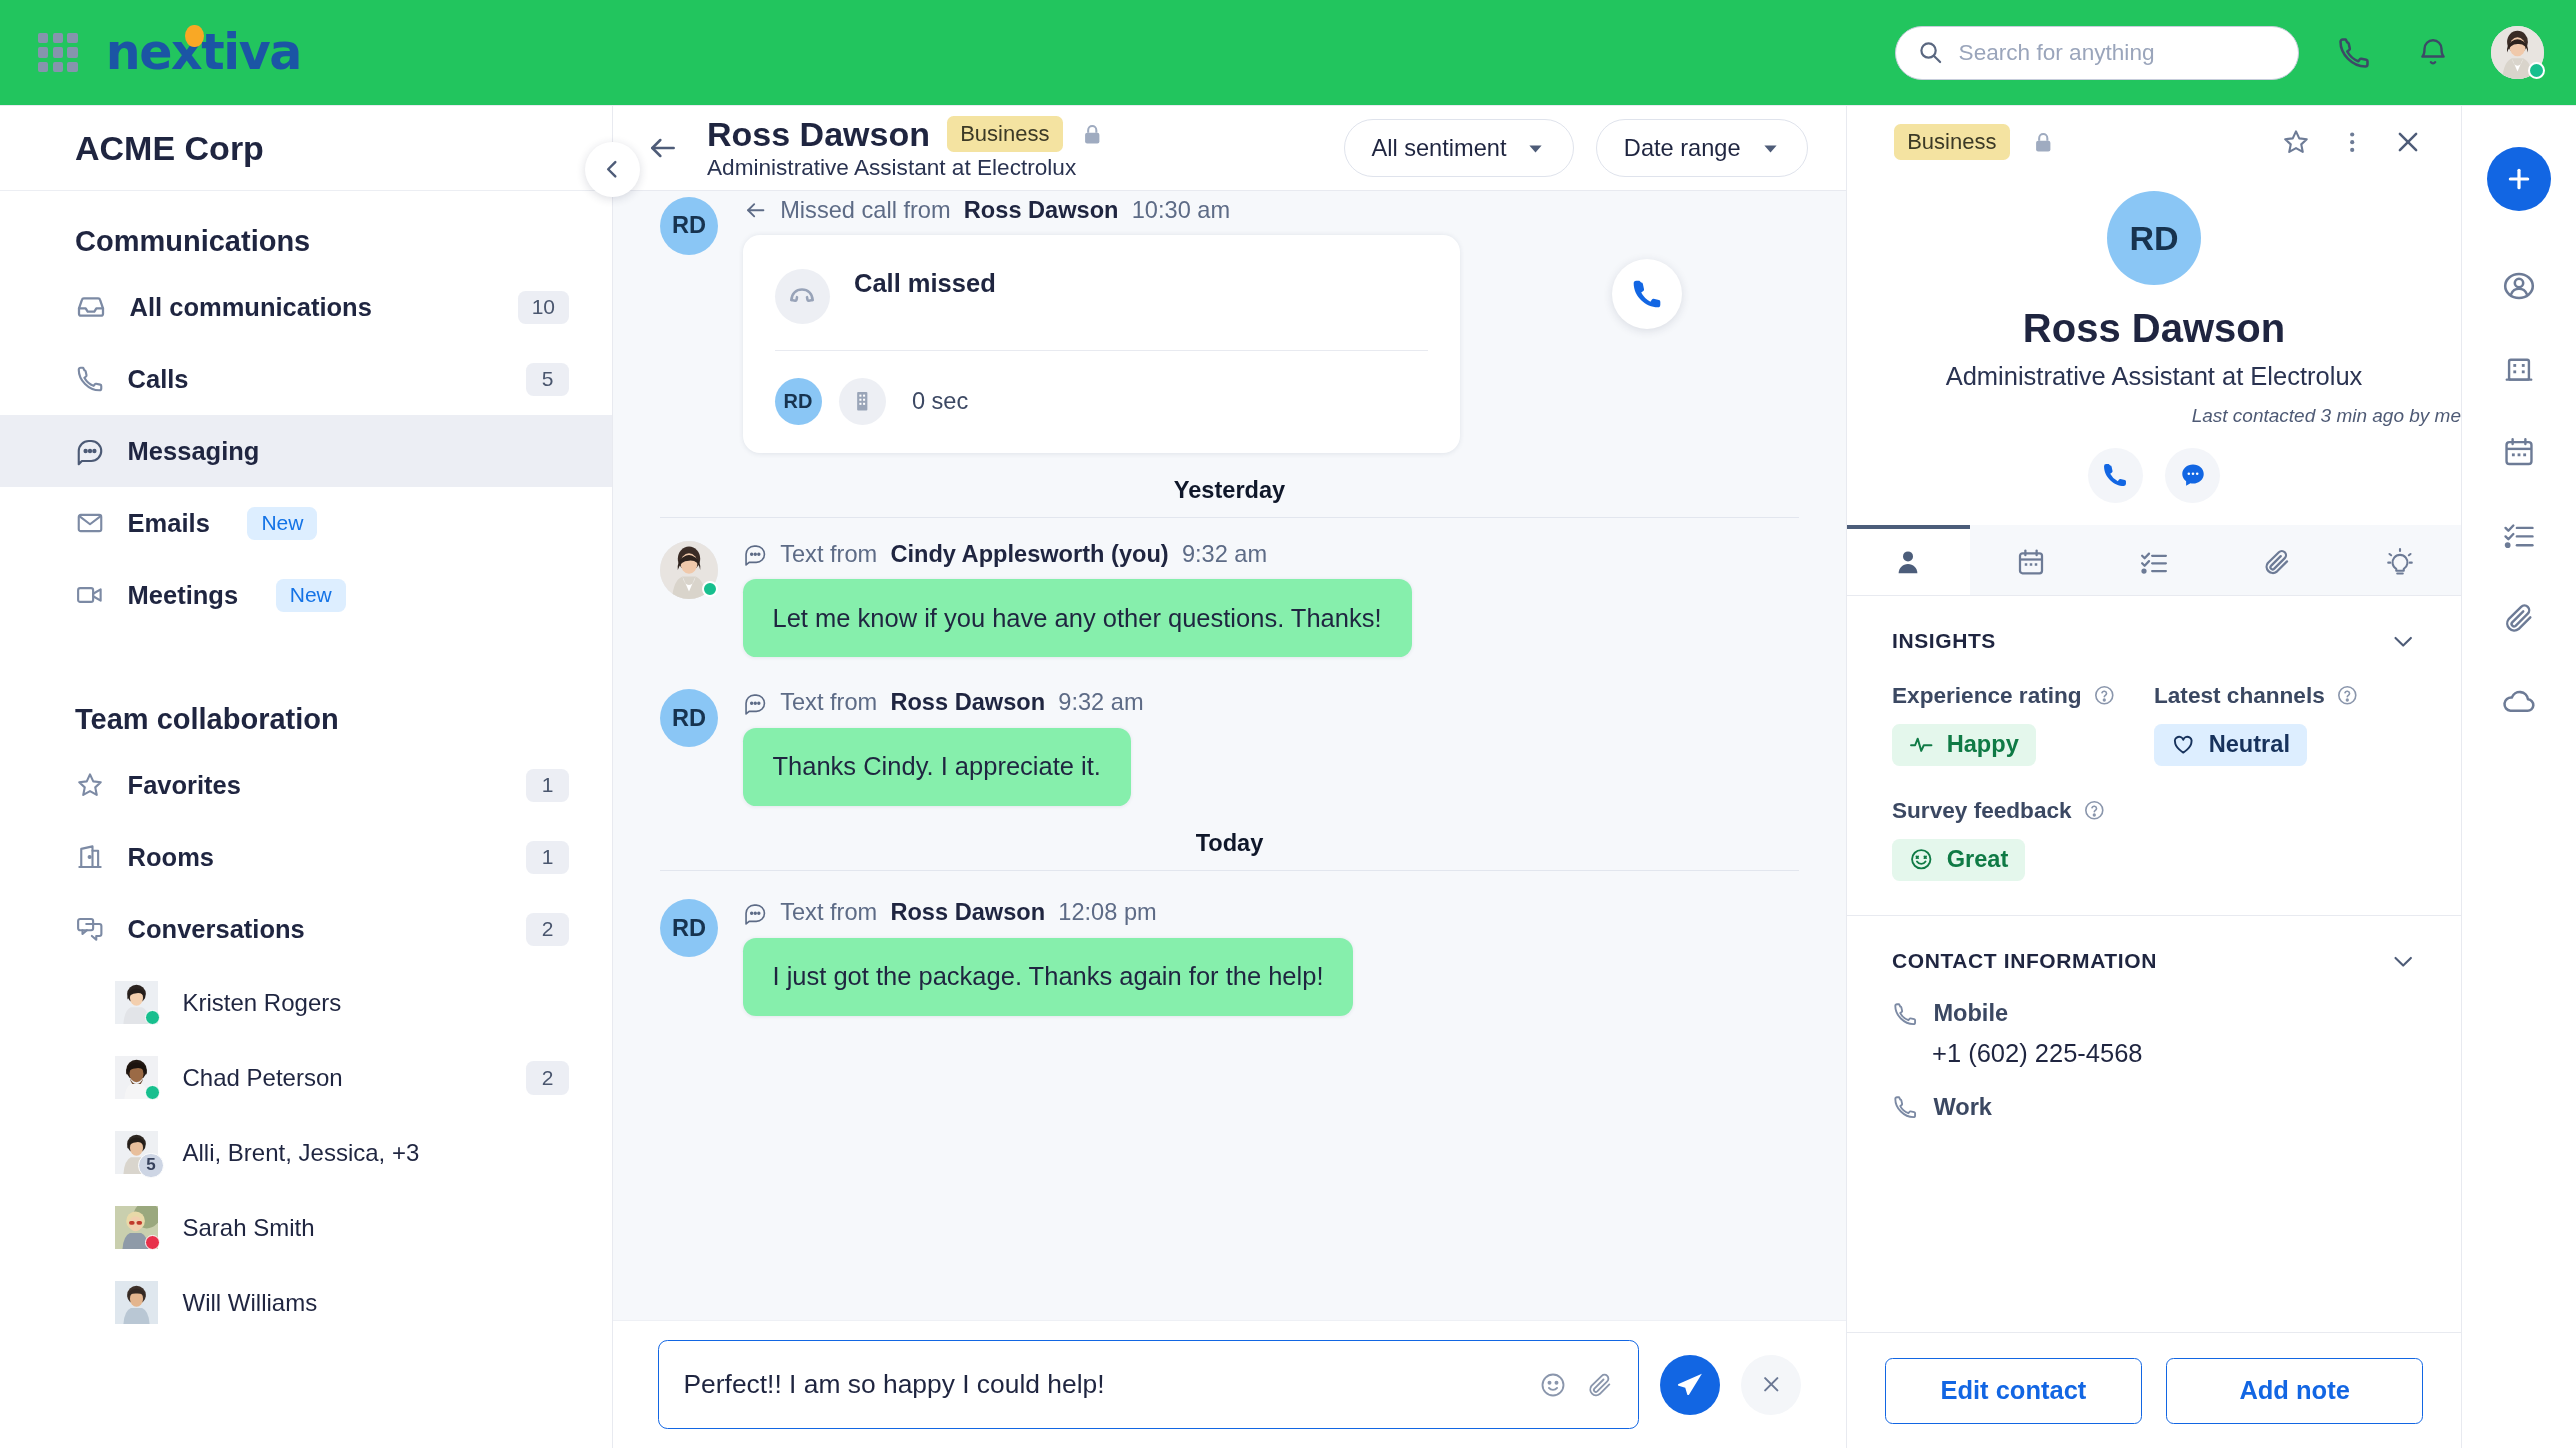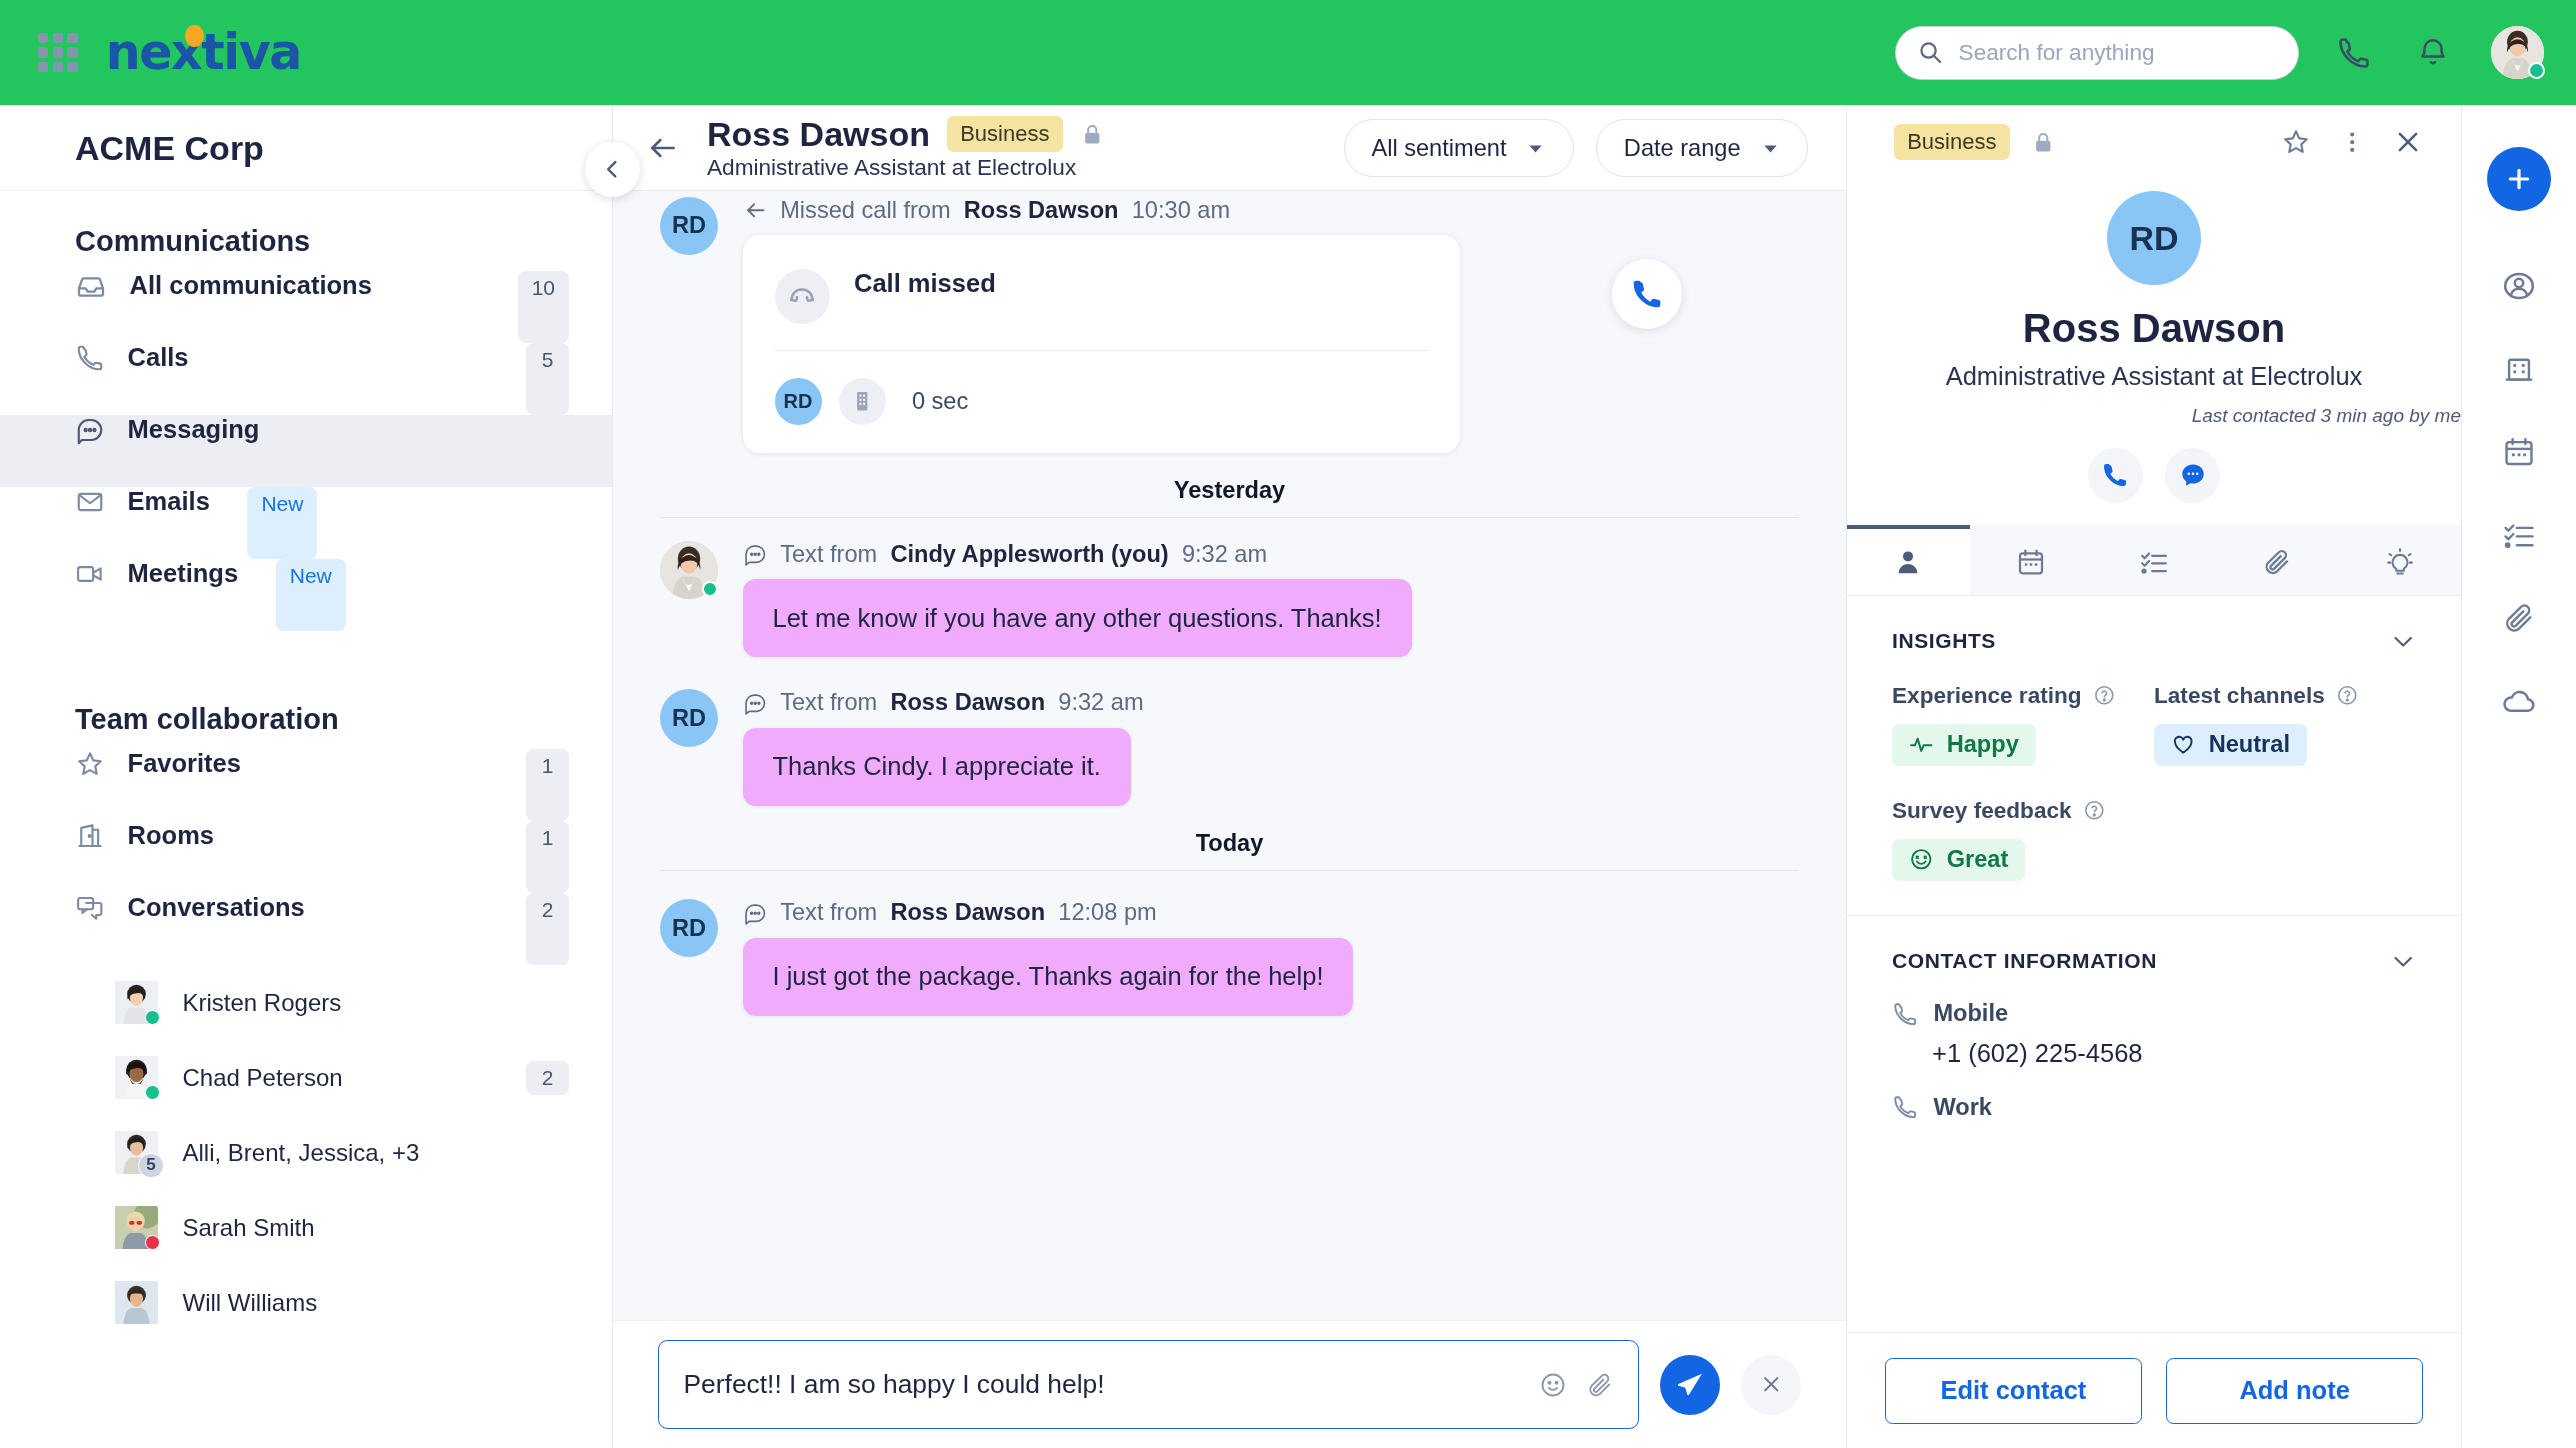--- a/index.html
+++ b/index.html
@@ -50,21 +50,21 @@
   .sidebar { width: 613px; min-width: 613px; background: #fff; border-right: 0.9px solid #e8eaf0; display: flex; flex-direction: column; position: relative; }
   .side-head { height: 85px; display: flex; align-items: center; padding-left: 75px; border-bottom: 0.9px solid #eceef3; }
   .side-head h1 { font-size: 34px; font-weight: bold; color: #1f2540; }
   .collapse-btn {
     position: absolute; right: -28px; top: 36px; width: 55px; height: 55px; border-radius: 50%;
     background: #fff; box-shadow: 0 1.9px 9.4px rgba(30,40,70,.16); display: flex; align-items: center;
     justify-content: center; z-index: 30; cursor: pointer;
   }
   .side-scroll { flex: 1; overflow: hidden; padding-top: 34px; }
   .sec-title { font-size: 29px; font-weight: bold; color: #1f2540; padding: 0 0 13.2px 75px; }
-  .nav-item { height: 72px; display: flex; padding: 0 43px 0 75px; cursor: pointer; gap: 22.6px; }
+  .nav-item { height: 72px; display: flex; align-items: center; padding: 0 43px 0 75px; cursor: pointer; gap: 22.6px; }
   .nav-item.active { background: #eceef4; }
   .nav-label { font-size: 25.5px; font-weight: bold; color: #1f2540; }
   .badge-count { margin-left: auto; background: #eceef4; color: #4a566e; font-size: 21px; border-radius: 7.5px; padding: 4.7px 14px; min-width: 43px; text-align: center; }
   .pill-new { background: #ddeeff; color: #1473e6; font-size: 21px; border-radius: 7.5px; padding: 4.7px 14px; margin-left: 15px; }
   .sec-gap { height: 72px; }
   .convo-item { height: 75px; display: flex; align-items: center; padding: 0 43px 0 115px; gap: 24.5px; cursor: pointer; }
   .convo-av { position: relative; width: 43px; height: 43px; flex: 0 0 43px; }
   .convo-av .av-img { width: 43px; height: 43px; }
   .convo-av .status-dot { width: 15px; height: 15px; border: 1.9px solid #fff; right: -1.9px; bottom: -0.9px; }
   .grp-badge { position: absolute; right: -5.7px; bottom: -3.8px; width: 25.5px; height: 25.5px; border-radius: 50%; background: #cdd5e4; color: #36415c; font-size: 17px; display: flex; align-items: center; justify-content: center; border: 1.9px solid #fff; font-weight: bold; }
@@ -84,21 +84,21 @@
     display: flex; align-items: center; gap: 19px; padding: 0 26.4px; cursor: pointer;
     font-size: 23.6px; color: #1f2540;
   }
   .msg-scroll { flex: 1; overflow: hidden; padding: 0 47px; position: relative; }
   .msg-row { display: flex; gap: 24.5px; padding-top: 21px; position: relative; }
   .msg-av { width: 58px; height: 58px; border-radius: 50%; flex: 0 0 58px; display: flex; align-items: center; justify-content: center; background: #8ac6f5; color: #17334f; font-size: 23.6px; font-weight: bold; position: relative; overflow: visible; }
   .msg-av .av-img { width: 58px; height: 58px; }
   .msg-body { flex: 1; min-width: 0; }
   .msg-meta { display: flex; align-items: center; gap: 13.2px; font-size: 23.6px; color: #5d6b86; padding-bottom: 11.3px; }
   .msg-meta b { color: #1f2540; }
-  .bubble { display: inline-block; background: #f0abfc; border-radius: 13.2px; padding: 24.5px 30px; font-size: 25.5px; color: #1f2540; box-shadow: 0 0.9px 3.8px rgba(40,55,90,.09); max-width: 849px; }
+  .bubble { display: inline-block; background: #86efac; border-radius: 13.2px; padding: 24.5px 30px; font-size: 25.5px; color: #1f2540; box-shadow: 0 0.9px 3.8px rgba(40,55,90,.09); max-width: 849px; }
   .callcard { background: #fff; border-radius: 17px; box-shadow: 0 0.9px 5.7px rgba(40,55,90,.10); width: 717px; padding: 26.4px 32px 28px 32px; }
   .callcard-top { display: flex; align-items: flex-start; gap: 24.5px; padding: 7.5px 0 26.4px 0; }
   .cc-icon { width: 55px; height: 55px; border-radius: 50%; background: #edeff4; display: flex; align-items: center; justify-content: center; }
   .cc-title { font-size: 25.5px; font-weight: bold; color: #1f2540; }
   .callcard-div { height: 0.9px; background: #e8eaf0; }
   .callcard-bot { display: flex; align-items: center; gap: 17px; padding-top: 26.4px; }
   .cc-av { width: 47px; height: 47px; border-radius: 50%; background: #8ac6f5; display: flex; align-items: center; justify-content: center; font-size: 20px; font-weight: bold; color: #17334f; }
   .cc-bldg { width: 47px; height: 47px; border-radius: 50%; background: #edeff4; display: flex; align-items: center; justify-content: center; }
   .cc-dur { font-size: 23.6px; color: #3c4863; margin-left: 9.4px; }
   .callback-btn { position: absolute; left: 952px; top: 68px; width: 70px; height: 70px; border-radius: 50%; background: #fff; box-shadow: 0 1.9px 9.4px rgba(30,40,70,.13); display: flex; align-items: center; justify-content: center; cursor: pointer; }

